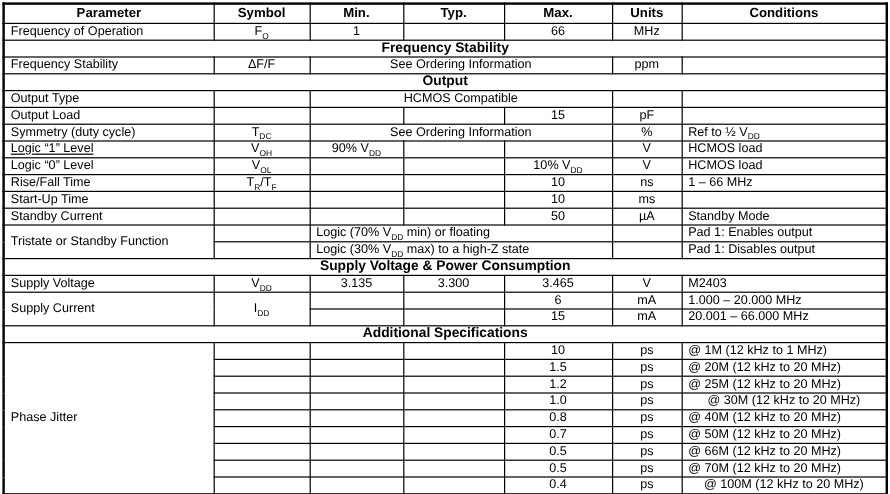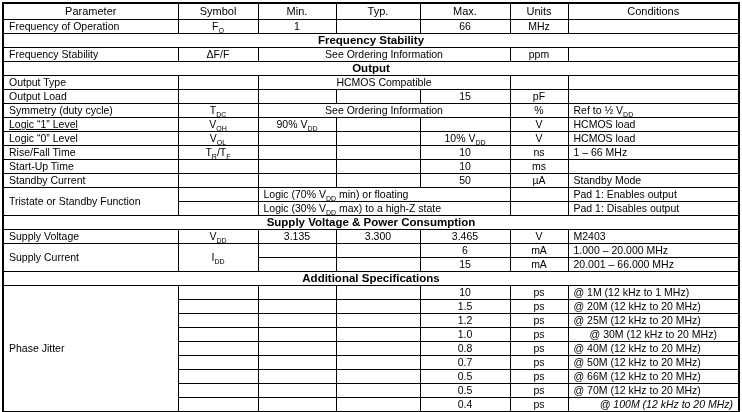--- a/index.html
+++ b/index.html
@@ -23,21 +23,21 @@
     border: 1px solid #000000;
     font-size: 10.5px;
     line-height: 1.05;
     padding: 0 5px;
     height: 13px;
     overflow: hidden;
     white-space: nowrap;
     vertical-align: middle;
   }
   #spec-table th {
-    font-weight: normal;
+    font-weight: bold;
     font-size: 11px;
     height: 15px;
     text-align: center;
     padding: 0 2px;
   }
   #spec-table td.section {
     font-weight: bold;
     font-size: 11.5px;
     text-align: center;
   }
@@ -269,16 +269,16 @@
         <td style="text-align: center;">0.5</td>
         <td style="text-align: center;">ps</td>
         <td style="text-align: left;">@ 70M (12 kHz to 20 MHz)</td>
       </tr>
       <tr>
         <td style="text-align: center;"></td>
         <td style="text-align: center;"></td>
         <td style="text-align: center;"></td>
         <td style="text-align: center;">0.4</td>
         <td style="text-align: center;">ps</td>
-        <td style="text-align: right; font-style: italic;">@ 100M (12 kHz to 20 MHz)</td>
+        <td style="text-align: center;">@ 100M (12 kHz to 20 MHz)</td>
       </tr>
     </tbody>
   </table>
 
 </body></html>

